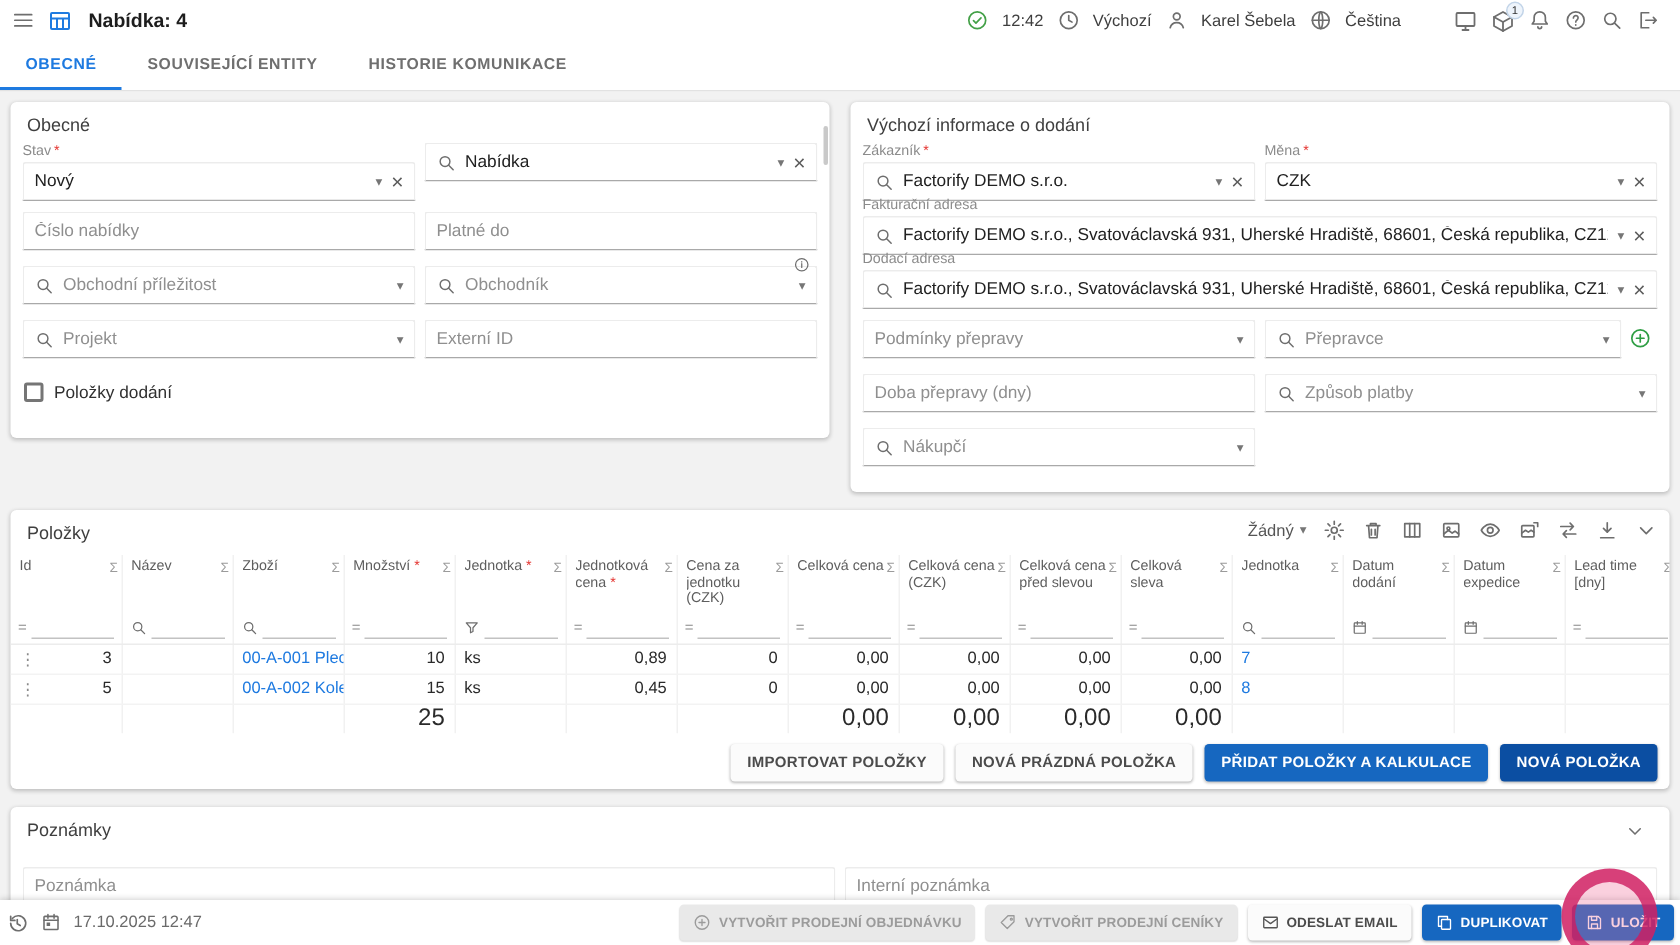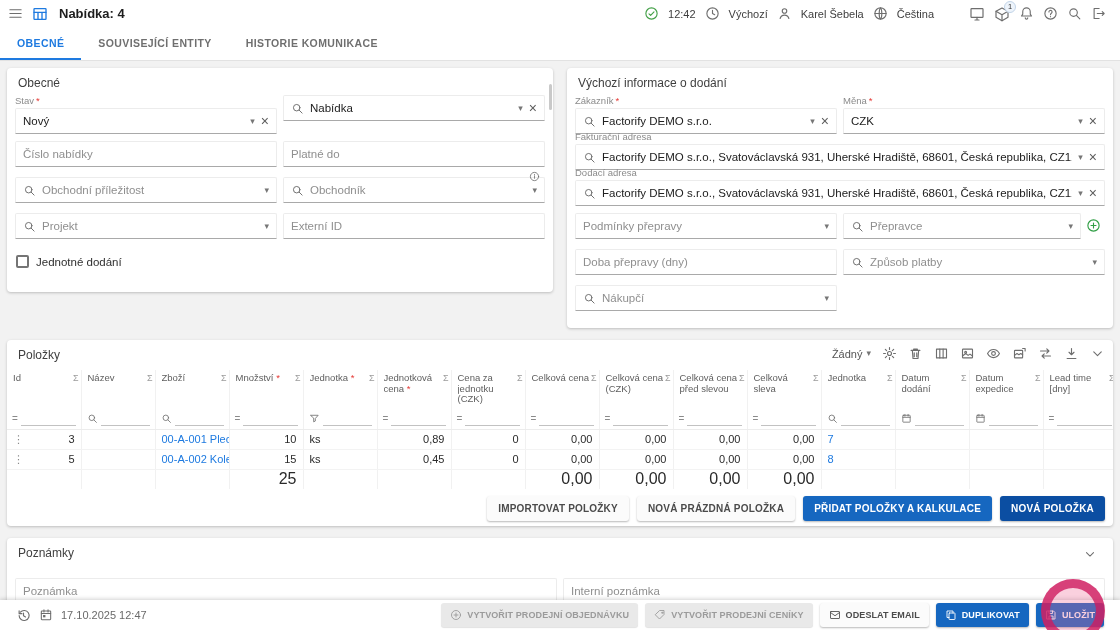--- a/index.html
+++ b/index.html
@@ -56,21 +56,21 @@
 .ibtns{position:absolute;right:8px;top:156px;display:flex;gap:8px;align-items:center}
 .btn{display:inline-flex;align-items:center;justify-content:center;gap:5px;height:25px;padding:0 11px;border-radius:3px;font-size:10px;font-weight:bold;letter-spacing:.2px;border:none;box-shadow:0 1px 2px rgba(0,0,0,.28);cursor:pointer;font-family:inherit;white-space:nowrap}
 .btn.light{background:#fbfbfb;color:#4b4b4b}
 .btn.blue{background:#1667c0;color:#fff}
 .btn.navy{background:#0b4ea2;color:#fff}
 .btn.disabled{background:#e9e9e9;color:#9b9b9b;box-shadow:0 1px 1px rgba(0,0,0,.12)}
 .btn.blue .ic,.btn.navy .ic{stroke:#fff}
 .btn.disabled .ic{stroke:#9b9b9b}
 .btn.light .ic{stroke:#555}
 .notes-chevron{position:absolute;right:16px;top:9px;cursor:pointer}
-.footer{position:absolute;left:0;top:600px;width:100%;height:30px;background:#fff;box-shadow:0 -1px 4px rgba(0,0,0,.18);display:flex;align-items:center;padding:0 16px;gap:8px;z-index:20}
+.footer{position:absolute;left:0;top:600px;width:100%;height:30px;background:#fff;box-shadow:0 -1px 4px rgba(0,0,0,.18);display:flex;align-items:center;padding:0 4px;gap:8px;z-index:20}
 .f-time{font-size:11px;color:#6a6a6a;white-space:nowrap}
 .fbtns{margin-left:auto;display:flex;gap:7px;align-items:center}
 .footer .btn{height:24px;font-size:9px;padding:0 9px;letter-spacing:.1px}
 .ring{position:absolute;left:1041px;top:579px;width:64px;height:64px;border-radius:50%;border:9px solid rgba(206,28,96,.8);background:rgba(240,98,146,.3);z-index:40;pointer-events:none}
 .info-ic{position:absolute}
 </style>
 </head>
 <body>
 
 <div id="app">
@@ -216,21 +216,21 @@
           <span class="ph">Projekt</span>
           <span class="caret">▾</span>
         </div>
     </div>
     <div class="fld" style="left:276px;top:145px;width:262px">
       <input class="tin" placeholder="Externí ID" style="">
     </div>
 
     <div class="cbrow" style="left:9px;top:187px">
       <span class="cb"></span>
-      <span class="cb-lbl">Jednotné dodání</span>
+      <span class="cb-lbl">Položky dodání</span>
     </div>
   </div>
 
   <div class="panel" style="left:567px;top:68px;width:546px;height:260px">
     <div class="ptitle">Výchozí informace o dodání</div>
 
     <div class="fld" style="left:8px;top:27px;width:262px">
       <div class="flbl">
           <span>Zákazník</span>
           <span class="req">*</span>

